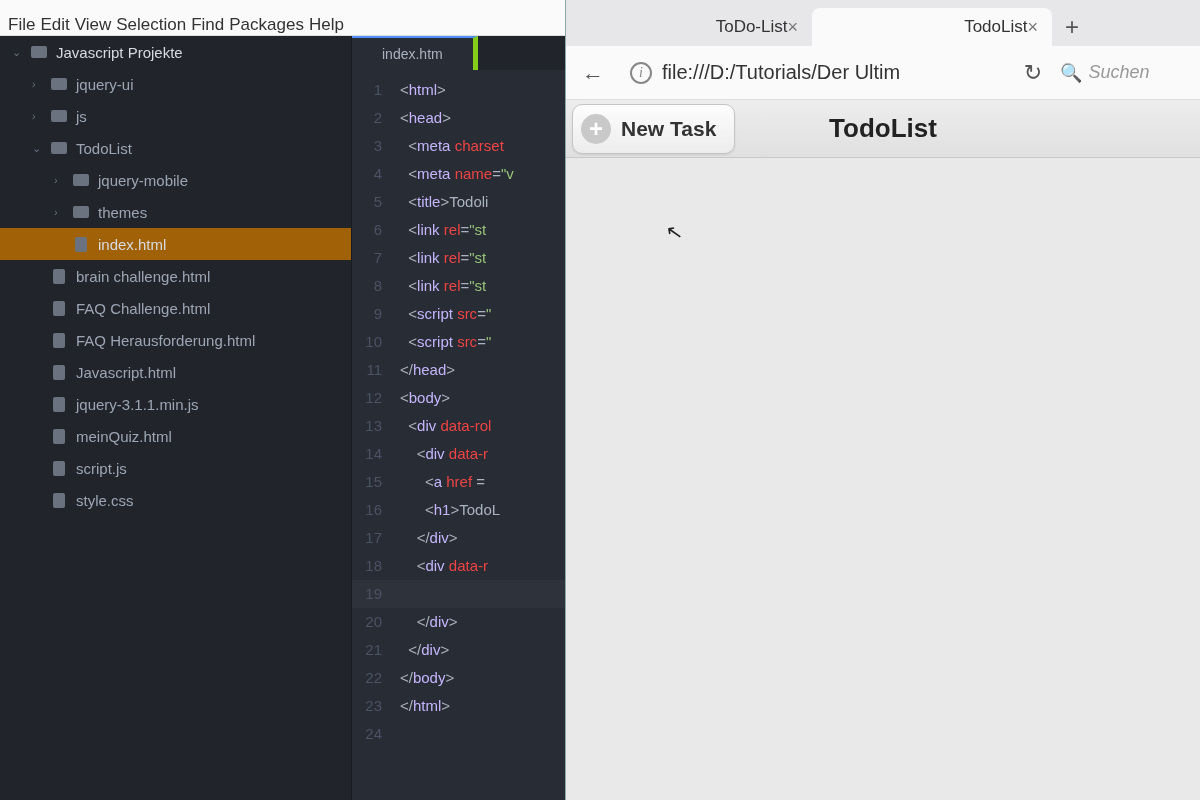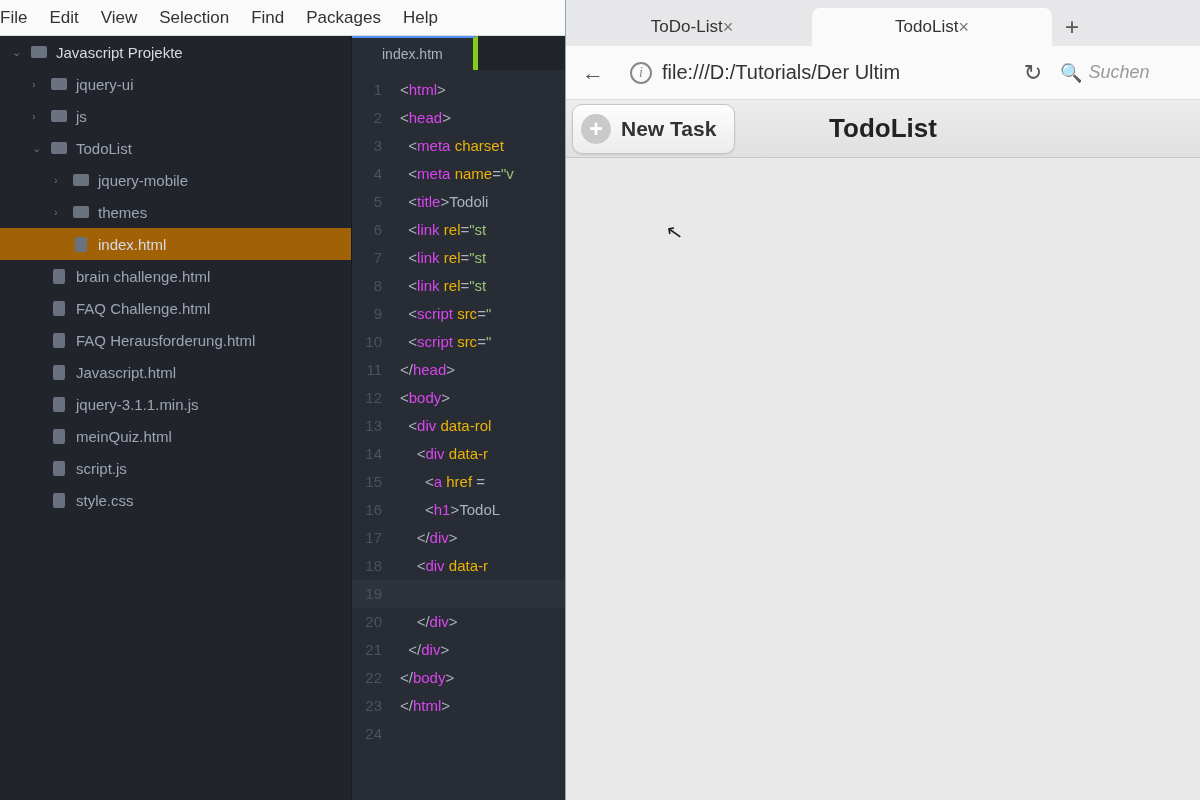--- a/index.html
+++ b/index.html
@@ -2,21 +2,21 @@
 <html><head>
 <meta charset="utf-8">
 <style>
 * { margin: 0; padding: 0; box-sizing: border-box; font-family: -apple-system, "Segoe UI", Arial, sans-serif; }
 body { width: 1200px; height: 800px; overflow: hidden; display: flex; background: #1f2430; }
 
 
 .editor-pane { width: 565px; height: 100%; display: flex; flex-direction: column; background: #282c34; }
 .editor-titlebar { height: 32px; background: #ececec; display: flex; align-items: center; padding: 0 8px; gap: 8px; color: #555; font-size: 15px; }
 .atom-logo { width: 16px; height: 16px; border-radius: 50%; background: #5fb57d; display: inline-block; }
-.editor-menubar { height: 36px; background: #fafafa; display: flex; align-items: center; padding: 0 0; gap: 22px; color: #333; font-size: 17px; border-bottom: 1px solid #ddd; }
+.editor-menubar { height: 36px; background: #fafafa; display: flex; align-items: flex-end; padding: 0 8px; gap: 5px; color: #333; font-size: 17px; border-bottom: 1px solid #ddd; }
 .editor-menubar span { cursor: default; }
 .editor-body { flex: 1; display: flex; min-height: 0; }
 
 .file-tree { width: 352px; background: #21252b; color: #9da5b4; font-size: 15px; overflow: auto; border-right: 1px solid #181a1f; }
 .tree-row { display: flex; align-items: center; height: 32px; padding-left: 12px; gap: 8px; white-space: nowrap; }
 .tree-row.depth1 { padding-left: 32px; }
 .tree-row.depth2 { padding-left: 54px; }
 .tree-row.selected { background: #a16207; color: #d7dae0; }
 .chev { width: 10px; display: inline-block; font-size: 11px; color: #6a7280; }
 .folder-icon, .file-icon { width: 18px; height: 16px; display: inline-flex; align-items: center; justify-content: center; }
@@ -25,30 +25,30 @@
 .tree-row.root { color: #d7dae0; }
 
 .code-area { flex: 1; background: #282c34; display: flex; flex-direction: column; min-width: 0; }
 .tab-strip { height: 34px; background: #21252b; display: flex; align-items: center; }
 .code-tab { height: 100%; padding: 0 30px; color: #abb2bf; font-size: 14px; display: flex; align-items: center; border-right: 5px solid #84cc16; border-top: 2px solid #4f8ff7; background: #282c34; }
 .code-lines { flex: 1; padding-top: 6px; font-family: Menlo, Consolas, monospace; font-size: 15px; line-height: 28px; overflow: hidden; white-space: pre; }
 .code-row { display: flex; }
 .gutter { width: 44px; text-align: right; padding-right: 14px; color: #4b5263; user-select: none; }
 .cl { color: #abb2bf; padding-left: 4px; }
 .p { color: #abb2bf; }       
-.t { color: #d946ef; }       
-.a { color: #eab308; }       
+.t { color: #c4b5fd; }       
+.a { color: #ef4444; }       
 .s { color: #98c379; }       
 .tx { color: #abb2bf; }
 .cursor-line { background: rgba(255,255,255,0.03); }
 
 
 .browser-pane { flex: 1; height: 100%; display: flex; flex-direction: column; background: #fff; border-left: 1px solid #8aa; }
 .browser-tabs { height: 46px; background: #e7e7e9; display: flex; align-items: flex-end; padding: 0 6px; gap: 0; }
-.btab { height: 38px; width: 240px; display: flex; align-items: center; justify-content: center; padding: 0 14px; font-size: 17px; color: #333; }
+.btab { height: 38px; width: 240px; display: flex; align-items: center; justify-content: flex-end; padding: 0 14px; font-size: 17px; color: #333; }
 .btab.inactive { background: #e7e7e9; }
 .btab.active { background: #fafafa; border-radius: 8px 8px 0 0; }
 .btab .close { color: #777; font-size: 18px; }
 .newtab { width: 40px; height: 38px; display: flex; align-items: center; justify-content: center; font-size: 24px; color: #555; }
 
 .browser-toolbar { height: 54px; background: #fafafa; display: flex; align-items: center; gap: 10px; padding: 0 10px; border-bottom: 1px solid #ddd; }
 .nav-btn { width: 34px; height: 34px; display: flex; align-items: center; justify-content: center; color: #555; font-size: 22px; border-radius: 4px; }
 .urlbox { flex: 1; height: 38px; display: flex; align-items: center; gap: 10px; padding: 0 10px; font-size: 20px; color: #333; }
 .info-icn { width: 22px; height: 22px; border: 2px solid #888; border-radius: 50%; display: flex; align-items: center; justify-content: center; font-size: 14px; color: #888; font-style: italic; font-family: Georgia, serif; }
 .searchbox { width: 130px; height: 38px; display: flex; align-items: center; gap: 6px; color: #999; font-style: italic; font-size: 18px; }

